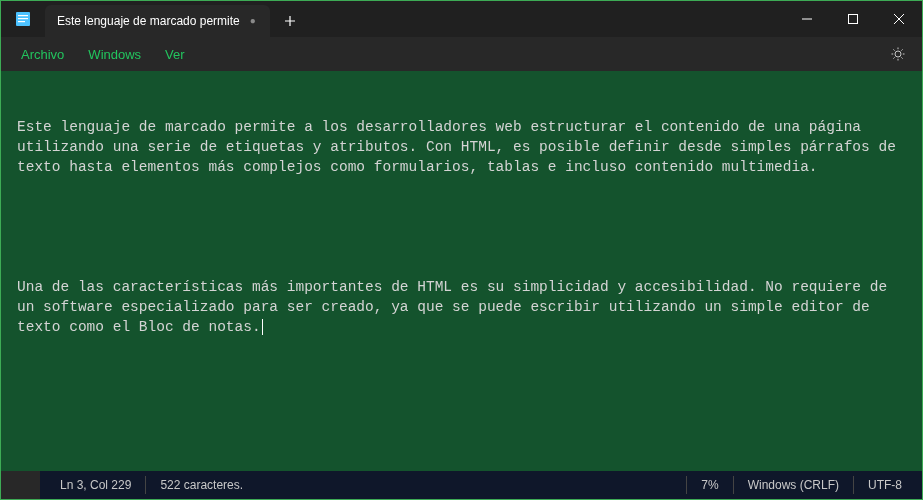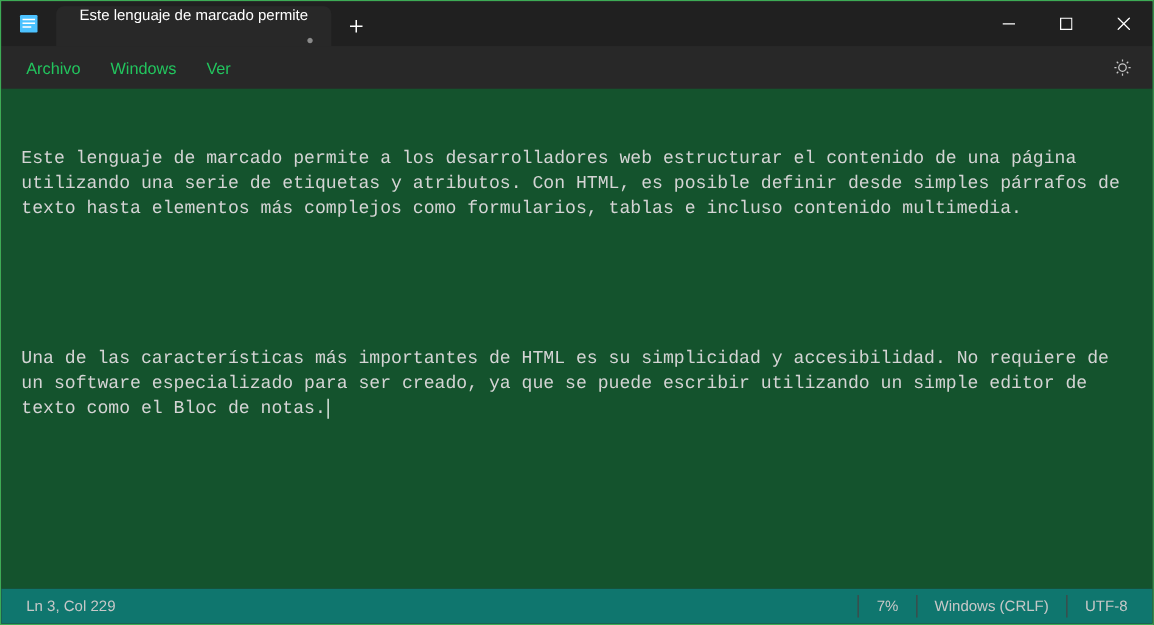--- a/index.html
+++ b/index.html
@@ -31,21 +31,20 @@
     border-top-right-radius: 6px;
     margin-top: 4px;
     padding: 0 12px;
     display: flex;
     align-items: center;
     gap: 10px;
     height: 32px;
     font-size: 12px;
     color: #ffffff;
     min-width: 220px;
-    flex-direction: column;
   }
   .tab-unsaved {
     width: 8px; height: 8px;
     color: #8a8a8a;
     font-size: 10px;
     line-height: 8px;
     margin-left: auto;
   }
   .new-tab {
     width: 40px;
@@ -106,26 +105,27 @@
   .editor p { margin: 0; }
   .cursor {
     display: inline-block;
     width: 1px; height: 16px;
     background: #ffffff;
     vertical-align: text-bottom;
     margin-left: 1px;
   }
   .statusbar {
     height: 28px;
-    background: #0f766e;
+    background: #0f172a;
     display: flex;
     align-items: center;
     font-size: 12px;
     color: #c8c8c8;
     padding: 0 6px;
+    margin-left: 39px;
   }
   .status-cell {
     padding: 0 14px;
     height: 18px;
     display: flex;
     align-items: center;
     border-left: 1px solid #444;
   }
   .status-cell.first { border-left: none; }
   .status-spacer { flex: 1; }
@@ -184,17 +184,18 @@
 </div>
 
 <div class="editor">
   <p><span>Este lenguaje de marcado permite a los desarrolladores web estructurar el contenido de una página utilizando una serie de etiquetas y atributos. Con HTML, es posible definir desde simples párrafos de texto hasta elementos más complejos como formularios, tablas e incluso contenido multimedia.</span></p>
   <p>&nbsp;</p>
   <p><span>Una de las características más importantes de HTML es su simplicidad y accesibilidad. No requiere de un software especializado para ser creado, ya que se puede escribir utilizando un simple editor de texto como el Bloc de notas.</span><span class="cursor"></span></p>
 </div>
 
 <div class="statusbar">
   <div class="status-cell first">Ln 3, Col 229</div>
+  <div class="status-cell">522 caracteres.</div>
   <div class="status-spacer"></div>
   <div class="status-cell">7%</div>
   <div class="status-cell">Windows (CRLF)</div>
   <div class="status-cell">UTF-8</div>
 </div>
 
 </body></html>

